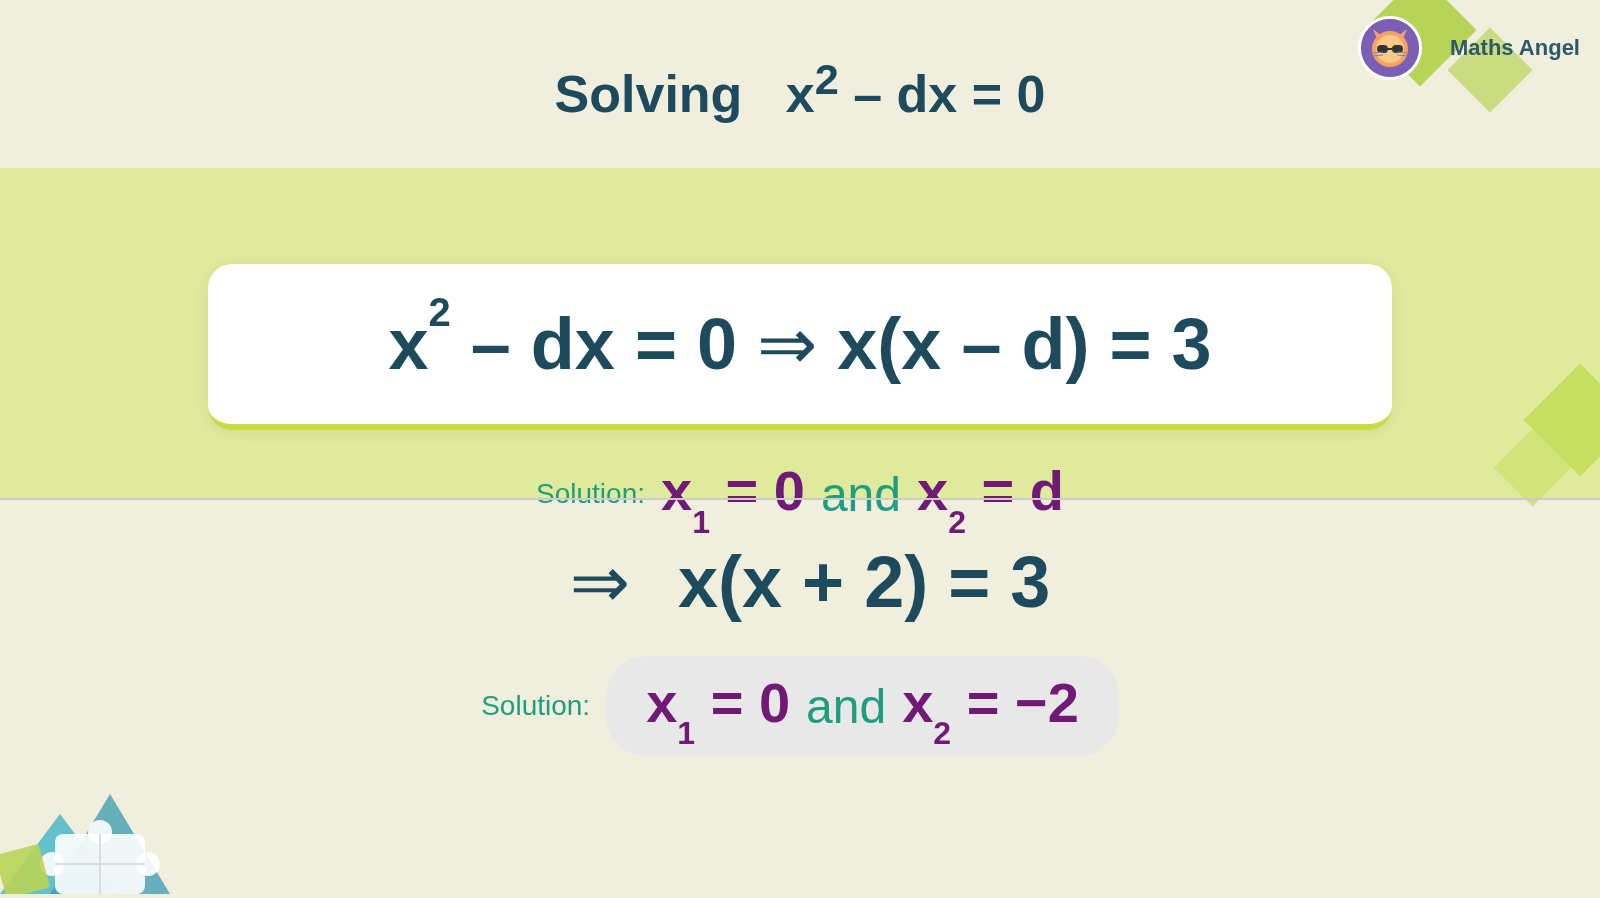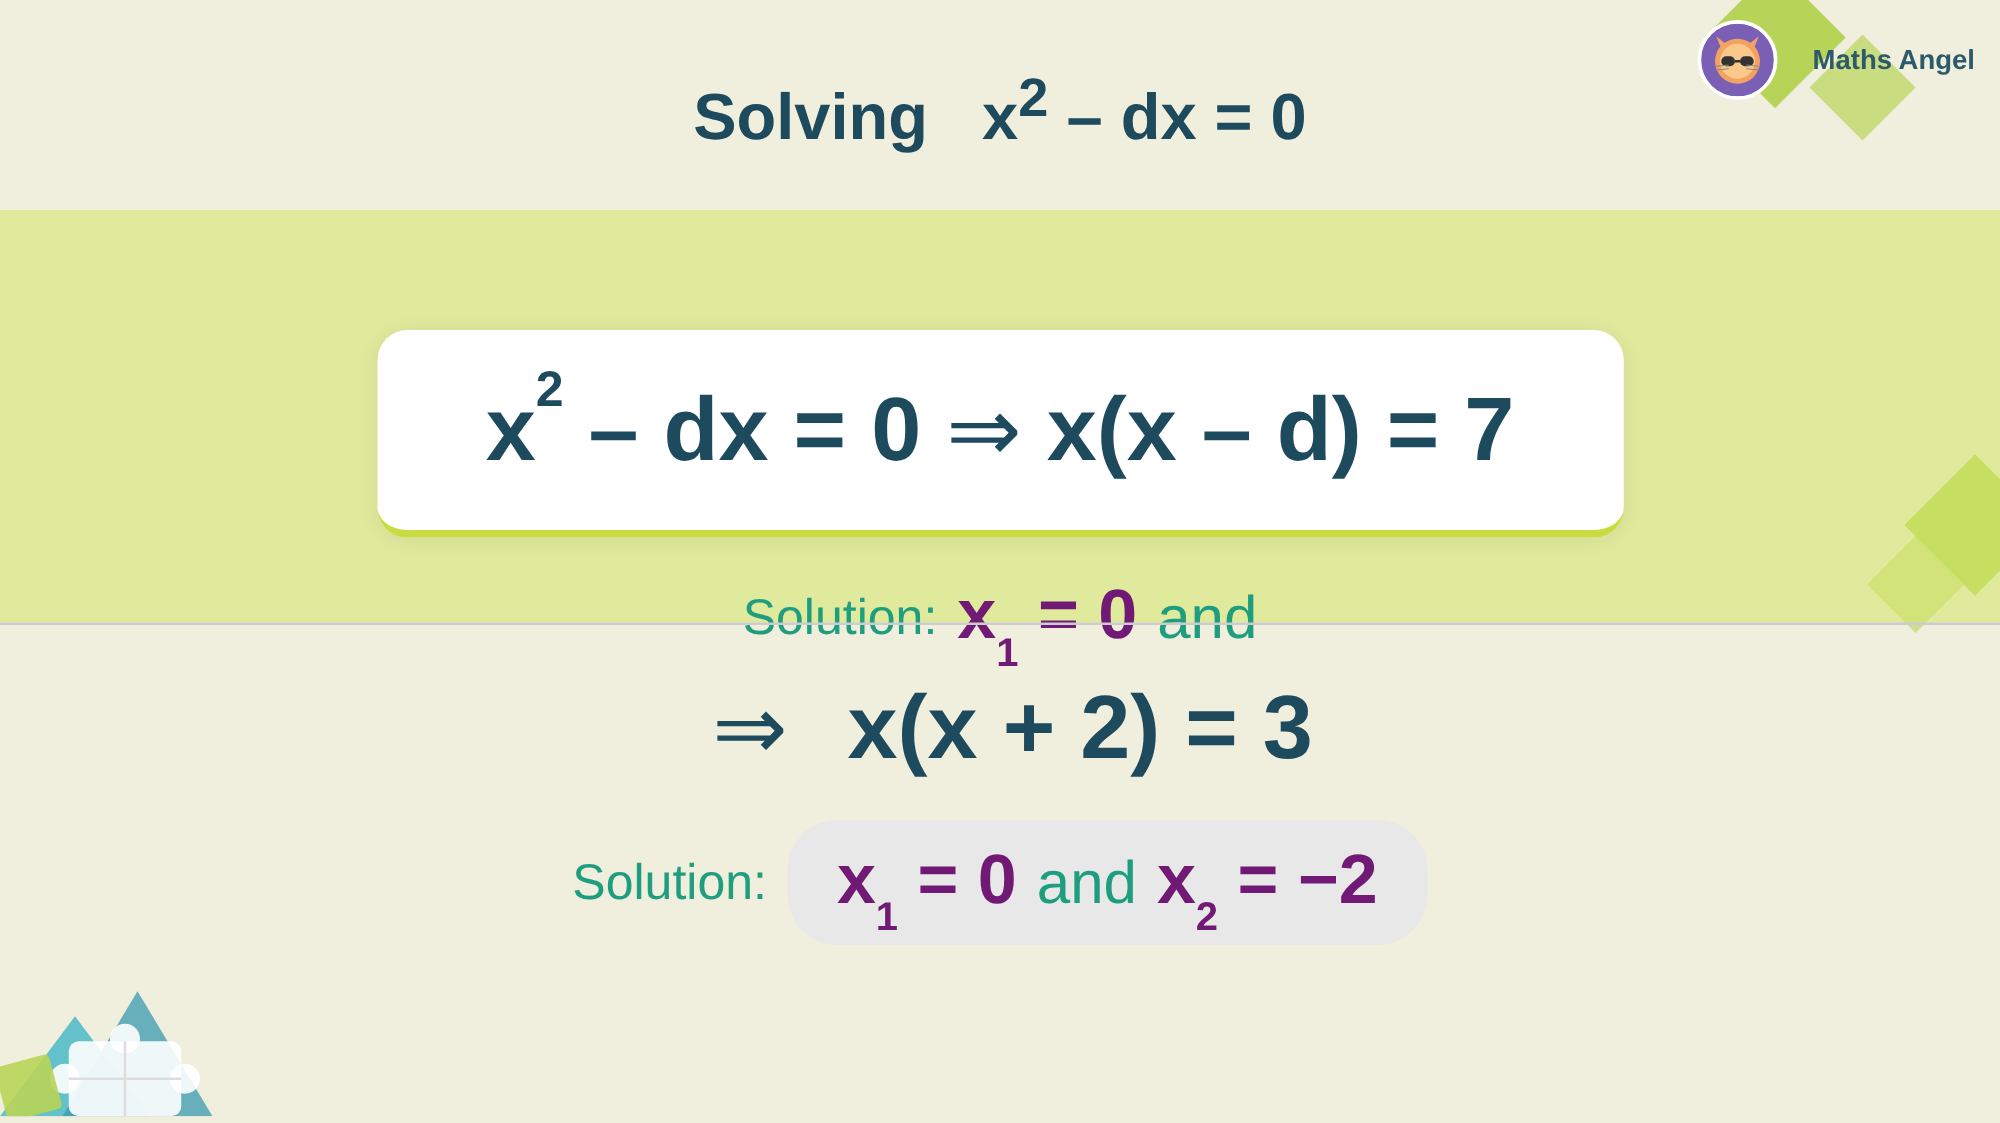--- a/index.html
+++ b/index.html
@@ -84,21 +84,21 @@
       background-color: #d4e86a;
       opacity: 0.55;
       z-index: 0;
     }
 
     
     .equation-box-1 {
       position: relative;
       z-index: 2;
       margin: 140px auto 0 auto;
-      width: 997px;
+      width: 1184px;
       background: white;
       border-radius: 24px;
       padding: 38px 60px;
       display: flex;
       align-items: center;
       justify-content: center;
       box-shadow: 0 2px 16px rgba(0,0,0,0.07);
       border-bottom: 6px solid #c8dc40;
     }
 
@@ -134,21 +134,21 @@
       font-size: 52px;
       color: #1e9e7e;
       font-weight: 500;
       display: flex;
       align-items: center;
       justify-content: center;
       gap: 16px;
     }
 
     .solution-label {
-      font-size: 40px;
+      font-size: 28px;
       color: #1e9e7e;
       font-weight: 500;
     }
 
     .solution-math {
       font-size: 56px;
       font-weight: bold;
       color: #701a75;
     }
 
@@ -276,30 +276,33 @@
 <div class="main-title">
   Solving &nbsp; x<sup>2</sup> – dx = 0
 </div>
 
 <div class="equation-box-1">
   <div class="math-equation">
     <span>x<sup class="sup">2</sup> – dx = 0</span>
   </div>
   <span class="arrow">⇒</span>
   <div class="math-equation">
-    <span>x(x – d) = 7</span>
+    <span>x(x – d) = 3</span>
   </div>
 </div>
 
 <div class="solution-line-1">
   <span class="solution-label">Solution:</span>
   <span class="solution-math">
     x<sub class="sub">1</sub> = 0
   </span>
   <span class="solution-math" style="font-size:48px; font-weight:500; color:#1e9e7e;">and</span>
+  <span class="solution-math">
+    x<sub class="sub">2</sub> = d
+  </span>
 </div>
 
 <div class="divider"></div>
 
 <div class="section-2">
 
   <div class="equation-line-2">
     <span class="arrow">⇒</span>
     <div class="math-equation">
       <span>x(x + 2) = 3</span>

